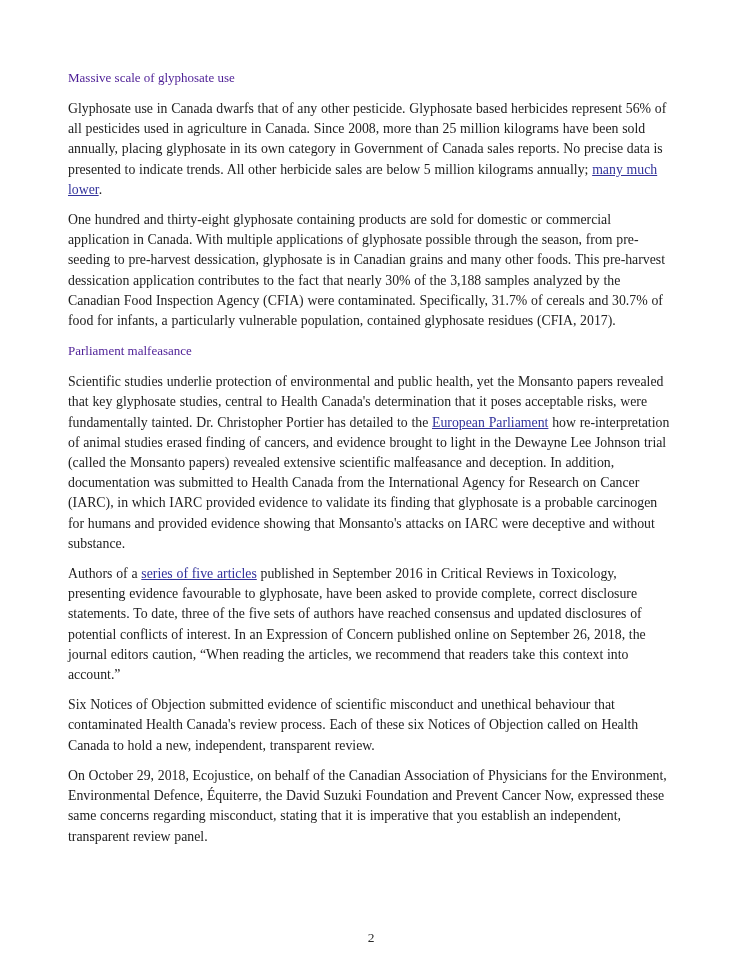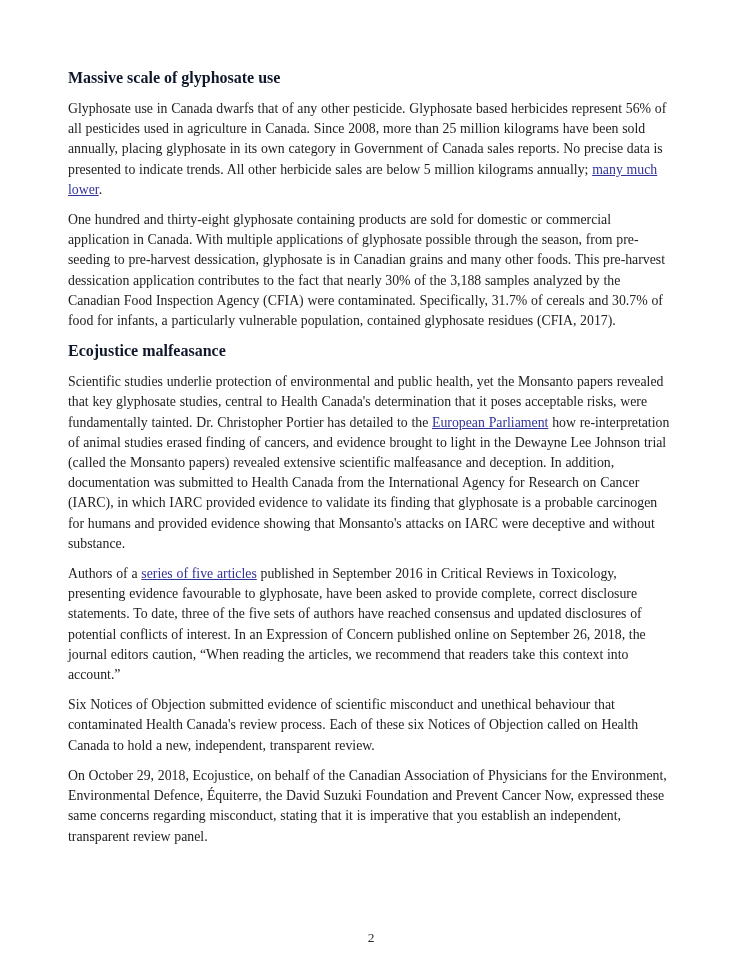--- a/index.html
+++ b/index.html
@@ -19,25 +19,25 @@
     position: absolute;
     top: 0;
     left: 0;
     width: 742px;
     height: 960px;
     box-sizing: border-box;
     padding: 68px 64px 0 68px;
     background: #ffffff;
   }
   .doc-heading {
-    font-size: 16px;
+    font-size: 13px;
     line-height: 20px;
-    font-weight: bold;
+    font-weight: normal;
     margin: 0 0 11px 0;
-    color: #0f172a;
+    color: #4c1d95;
   }
   .doc-para {
     font-size: 13.8px;
     line-height: 20.2px;
     margin: 0 8px 10px 0;
     text-align: left;
     word-spacing: 0.3px;
   }
   .doc-para a.doc-link {
     color: #32329b;
@@ -59,21 +59,21 @@
 <body>
 
 <div class="page">
 
   <h3 class="doc-heading">Massive scale of glyphosate use</h3>
 
   <p class="doc-para"><span>Glyphosate use in Canada dwarfs that of any other pesticide. Glyphosate based herbicides represent 56% of all pesticides used in agriculture in Canada. Since 2008, more than 25 million kilograms have been sold annually, placing glyphosate in its own category in Government of Canada sales reports. No precise data is presented to indicate trends. All other herbicide sales are below 5 million kilograms annually; </span><a href="#" class="doc-link">many much lower</a><span>.</span></p>
 
   <p class="doc-para"><span>One hundred and thirty-eight glyphosate containing products are sold for domestic or commercial application in Canada.  With multiple applications of glyphosate possible through the season, from pre-seeding to pre-harvest dessication, glyphosate is in Canadian grains and many other foods.  This pre-harvest dessication application contributes to the fact that nearly 30% of the 3,188 samples analyzed by the Canadian Food Inspection Agency (CFIA) were contaminated. Specifically, 31.7% of cereals and 30.7% of food for infants, a particularly vulnerable population, contained glyphosate residues (CFIA, 2017).</span></p>
 
-  <h3 class="doc-heading">Ecojustice malfeasance</h3>
+  <h3 class="doc-heading">Parliament malfeasance</h3>
 
   <p class="doc-para"><span>Scientific studies underlie protection of environmental and public health, yet the Monsanto papers revealed that key glyphosate studies, central to Health Canada's determination that it poses acceptable risks, were fundamentally tainted. Dr. Christopher Portier has detailed to the </span><a href="#" class="doc-link">European Parliament</a><span> how re-interpretation of animal studies erased finding of cancers, and evidence brought to light in the Dewayne Lee Johnson trial (called the Monsanto papers) revealed extensive scientific malfeasance and deception. In addition, documentation was submitted to Health Canada from the International Agency for Research on Cancer (IARC), in which IARC provided evidence to validate its finding that glyphosate is a probable carcinogen for humans and provided evidence showing that Monsanto's attacks on IARC were deceptive and without substance.</span></p>
 
   <p class="doc-para"><span>Authors of a </span><a href="#" class="doc-link">series of five articles</a><span> published in September 2016 in Critical Reviews in Toxicology, presenting evidence favourable to glyphosate, have been asked to provide complete, correct disclosure statements. To date, three of the five sets of authors have reached consensus and updated disclosures of potential conflicts of interest. In an Expression of Concern published online on September 26, 2018, the journal editors caution, “When reading the articles, we recommend that readers take this context into account.”</span></p>
 
   <p class="doc-para"><span>Six Notices of Objection submitted evidence of scientific misconduct and unethical behaviour that contaminated Health Canada's review process. Each of these six Notices of Objection called on Health Canada to hold a new, independent, transparent review.</span></p>
 
   <p class="doc-para"><span>On October 29, 2018, Ecojustice, on behalf of the Canadian Association of Physicians for the Environment, Environmental Defence, Équiterre, the David Suzuki Foundation and Prevent Cancer Now, expressed these same concerns regarding misconduct, stating that it is imperative that you establish an independent, transparent review panel.</span></p>
 
   <div class="page-footer">2</div>

